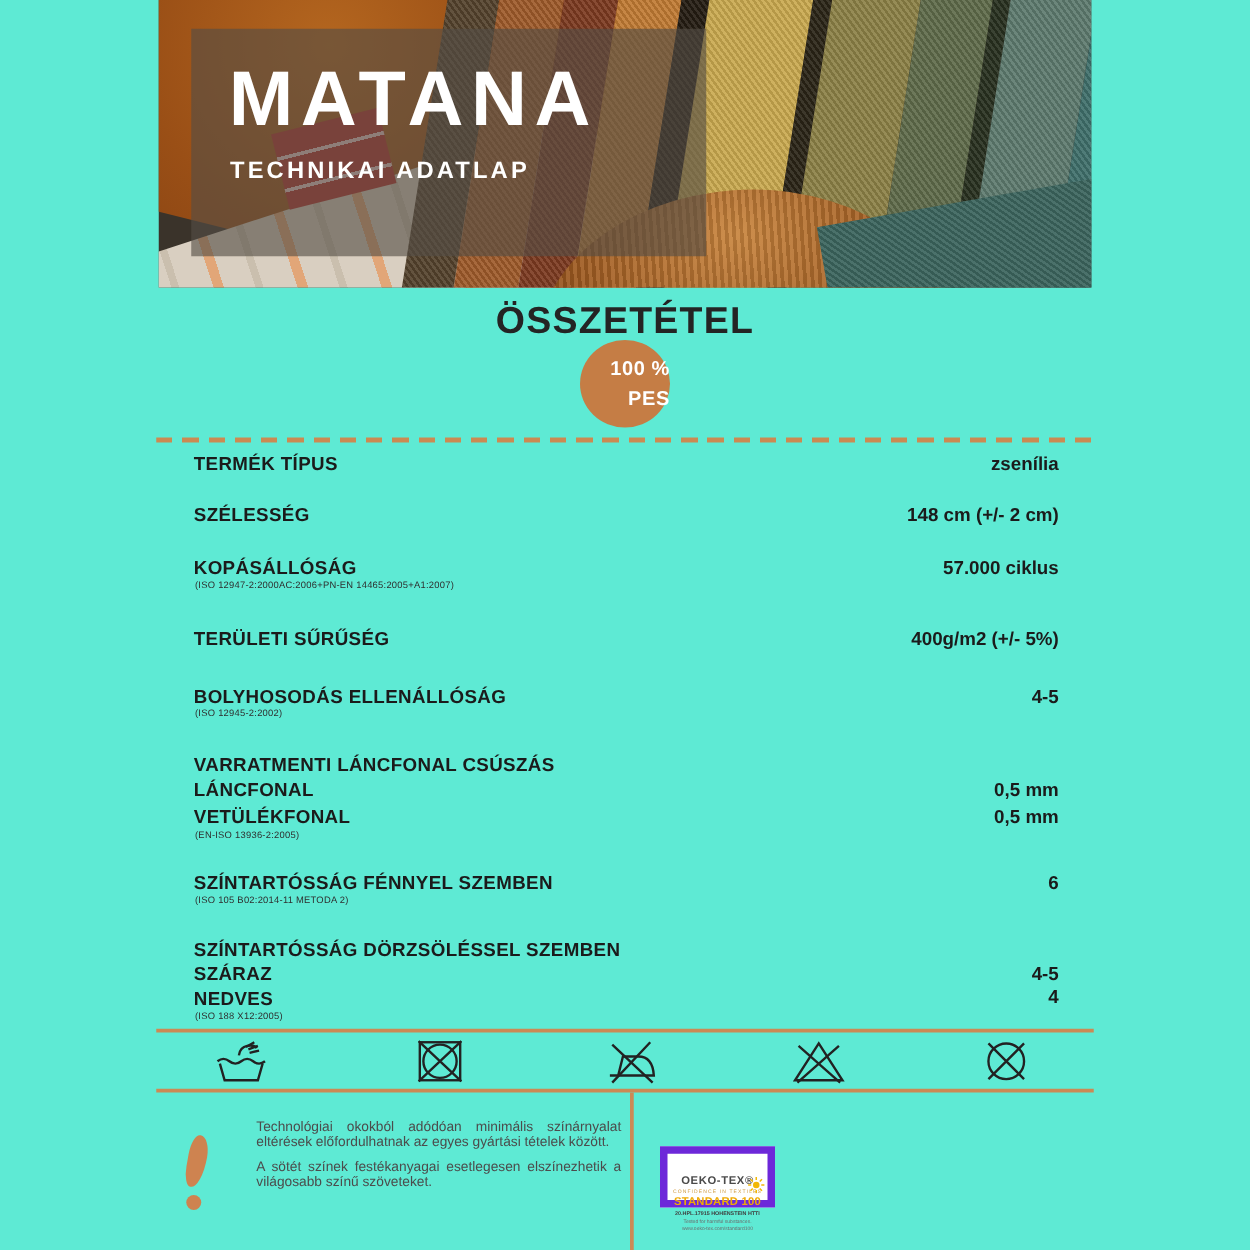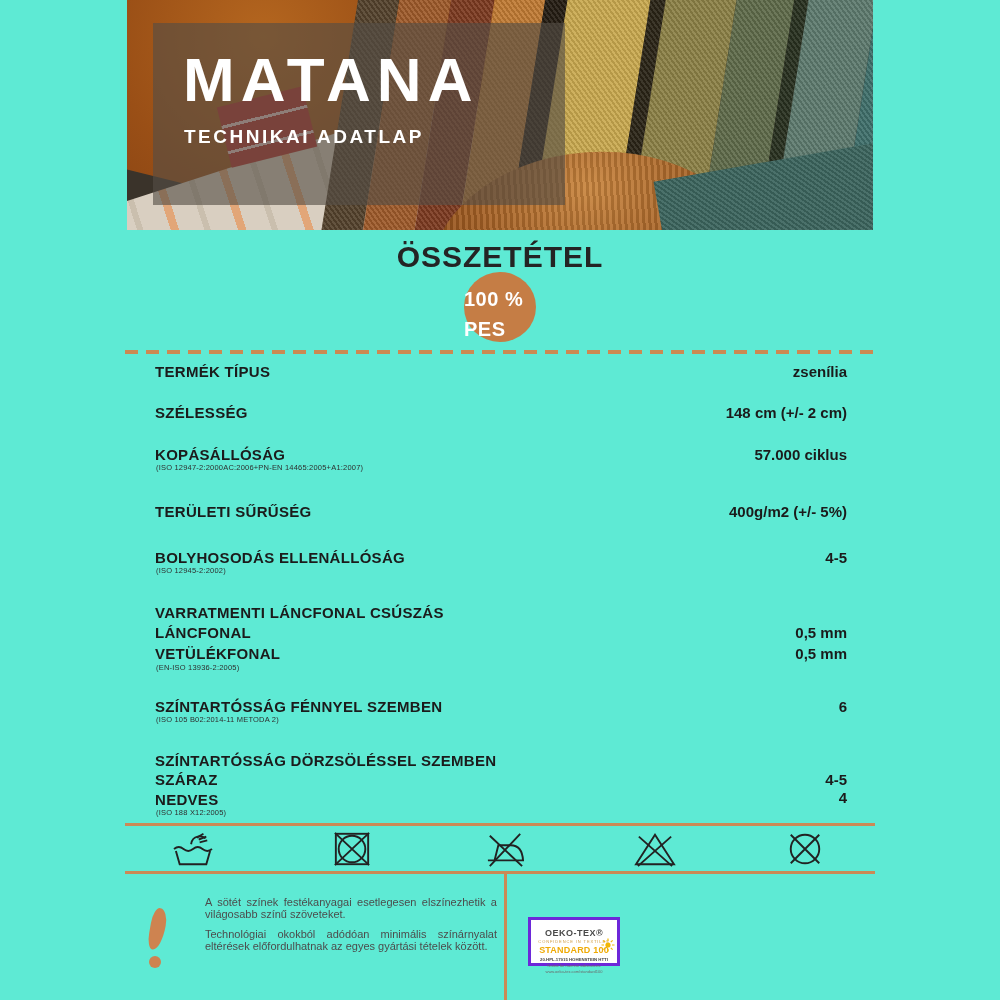--- a/index.html
+++ b/index.html
@@ -32,21 +32,21 @@
   .hero .teal-corner { position:absolute; right:-30px; top:160px; width:240px; height:130px; background:#3c655e; transform:rotate(-10deg);
     background-image:repeating-linear-gradient(45deg, rgba(255,255,255,.08) 0 2px, rgba(0,0,0,.10) 2px 4px); }
   .hero .overlay { position:absolute; left:26px; top:23px; width:412px; height:182px; background:rgba(84,78,70,.62); }
   .hero-title { padding:26px 0 0 30px; color:#fff; font-size:62px; line-height:1; font-weight:700; letter-spacing:6px; }
   .hero-sub { padding:15px 0 0 31px; color:#fff; font-size:19px; font-weight:700; letter-spacing:2.5px; }
 
   
   .comp-heading { position:absolute; left:0; top:240px; width:1000px; text-align:center;
     font-size:30px; font-weight:700; letter-spacing:1px; color:#242424; }
   .badge { position:absolute; left:464px; top:272px; width:72px; height:70px; border-radius:50%;
-    background:#c57d45; color:#fff; text-align:left; padding-top:12px; font-weight:700; font-size:20px; line-height:1.5; letter-spacing:.5px; }
+    background:#c57d45; color:#fff; text-align:right; padding-top:12px; font-weight:700; font-size:16px; line-height:1.5; letter-spacing:.5px; }
   .dash-line { position:absolute; left:125px; top:350px; width:750px; height:4px;
     background:repeating-linear-gradient(90deg,#cb8a52 0 13px, transparent 13px 21px); }
 
   
   .lab { position:absolute; left:155px; font-size:15px; font-weight:700; color:#1b1b1b; letter-spacing:.3px; }
   .val { position:absolute; right:153px; font-size:15px; font-weight:700; color:#1b1b1b; text-align:right; }
   .iso { position:absolute; left:156px; font-size:7.5px; font-weight:400; color:#2e2e2e; letter-spacing:.2px; }
 
   
   .hline { position:absolute; left:125px; width:750px; height:3px; background:#cb8a55; }
@@ -54,21 +54,21 @@
   .care-icon svg { width:100%; height:100%; }
 
   
   .vline { position:absolute; left:504px; top:874px; width:3px; height:126px; background:#cb8a55; }
   .warn-wrap { position:absolute; left:146px; top:908px; width:26px; height:62px; }
   .warn-bar { position:absolute; left:4px; top:0; width:15px; height:42px; background:#ce8350;
     border-radius:45% 55% 60% 40% / 40% 40% 62% 38%; transform:rotate(10deg); }
   .warn-dot { position:absolute; left:3px; top:48px; width:12px; height:12px; border-radius:50%; background:#ce8350; }
   .warn-text { position:absolute; left:205px; top:897px; width:292px; font-size:11px; line-height:1.08; color:#4c4c4c; text-align:justify; }
   .warn-text p { margin-bottom:8px; }
-  .oeko { position:absolute; left:528px; top:917px; width:92px; height:49px; border:3px solid #6d28d9; background:#fff; text-align:center; padding-top:8px; }
+  .oeko { position:absolute; left:528px; top:917px; width:92px; height:49px; border:6px solid #6d28d9; background:#fff; text-align:center; padding-top:16px; }
   .oeko-brand { font-size:9px; font-weight:700; color:#4a4a4a; letter-spacing:.5px; }
   .oeko-tag { font-size:4px; color:#cf9a3e; letter-spacing:.9px; margin-top:1px; }
   .oeko-std { font-size:9px; font-weight:700; color:#efaa05; letter-spacing:.2px; margin-top:1px; }
   .oeko-cert { font-size:4.3px; font-weight:700; color:#3f3f3f; margin-top:1.5px; }
   .oeko-note { font-size:4px; color:#6b6b6b; margin-top:1.5px; line-height:1.4; }
   .oeko-sun { position:absolute; right:2px; top:18px; width:14px; height:14px; }
 </style>
 </head>
 <body>
 
@@ -179,22 +179,22 @@
   </div>
 
   <div class="hline" style="top:871px"></div>
   <div class="vline"></div>
 
   <div class="warn-wrap">
     <div class="warn-bar"></div>
     <div class="warn-dot"></div>
   </div>
   <div class="warn-text">
+    <p>Technológiai okokból adódóan minimális színárnyalat eltérések előfordulhatnak az egyes gyártási tételek között.</p>
     <p>A sötét színek festékanyagai esetlegesen elszínezhetik a világosabb színű szöveteket.</p>
-    <p>Technológiai okokból adódóan minimális színárnyalat eltérések előfordulhatnak az egyes gyártási tételek között.</p>
   </div>
 
   <div class="oeko">
     <div class="oeko-brand">OEKO-TEX®</div>
     <div class="oeko-tag">CONFIDENCE IN TEXTILES</div>
     <div class="oeko-std">STANDARD 100</div>
     <div class="oeko-cert">20.HPL.17915 HOHENSTEIN HTTI</div>
     <div class="oeko-note">
       <div>Tested for harmful substances.</div>
       <div>www.oeko-tex.com/standard100</div>

